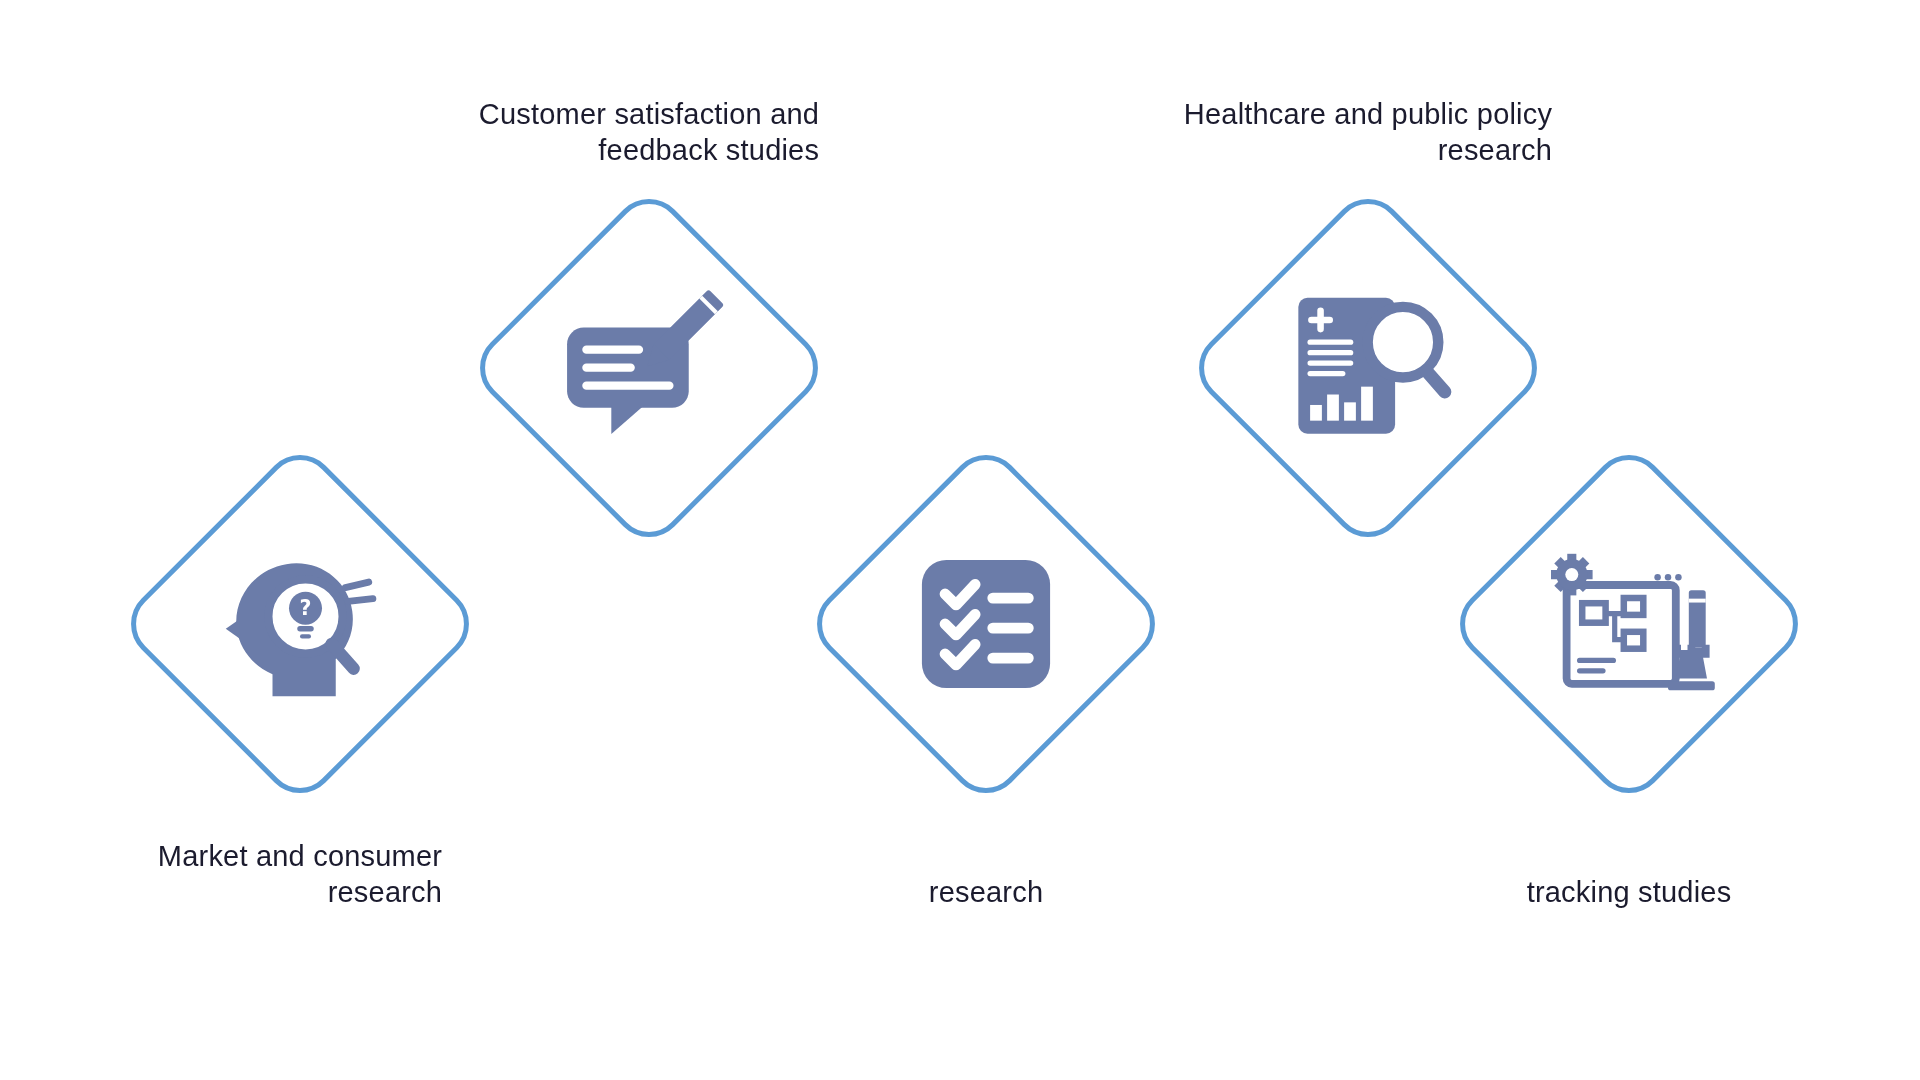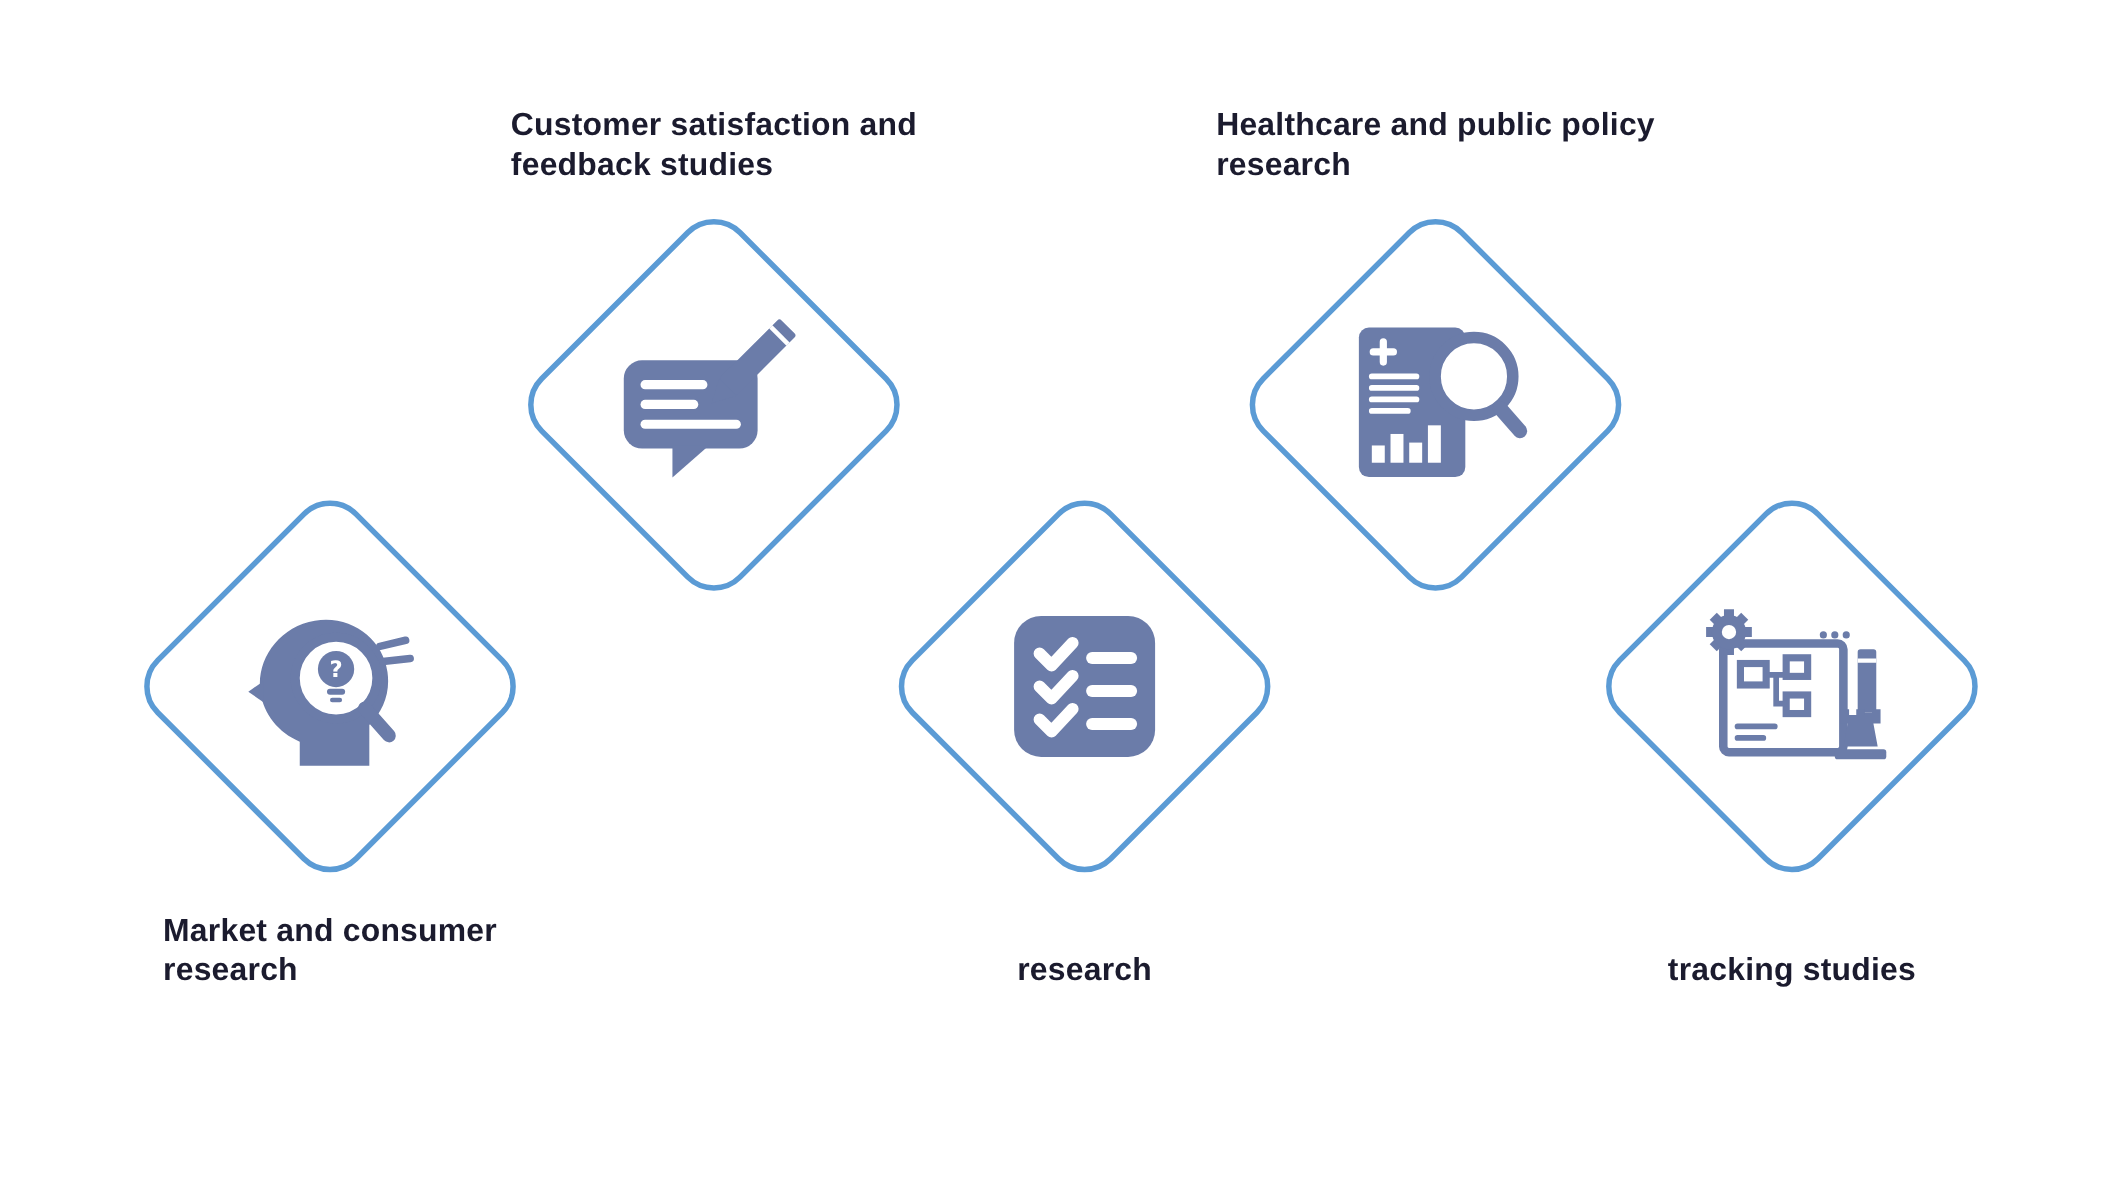--- a/index.html
+++ b/index.html
@@ -44,35 +44,35 @@
     box-sizing: border-box;
   }
   .icon-wrap {
     transform: rotate(-45deg);
     color: #6B7CA9;
     display: flex;
     align-items: center;
     justify-content: center;
   }
   .label {
-    text-align: left;
-    font-weight: bold;
+    text-align: right;
+    font-weight: normal;
     font-size: 29px;
     line-height: 36px;
     color: #1B1B2E;
     letter-spacing: 0.2px;
   }
   .label span { white-space: nowrap; display: inline-block; }
   .label-above { margin-bottom: 16px; min-height: 72px; }
-  .label-below { margin-top: 20px; }
+  .label-below { margin-top: 30px; }
   
   .node-1 { left: 70px;   top: 440px; }
   .node-2 { left: 419px;  top: 96px;  }
   .node-3 { left: 756px;  top: 440px; }
-  .node-4 { left: 1075px; top: 96px;  }
+  .node-4 { left: 1138px; top: 96px;  }
   .node-5 { left: 1399px; top: 440px; }
 </style>
 </head>
 <body>
 
 <div class="page">
 
   <div class="node node-1">
     <div class="diamond-box">
       <div class="diamond">

